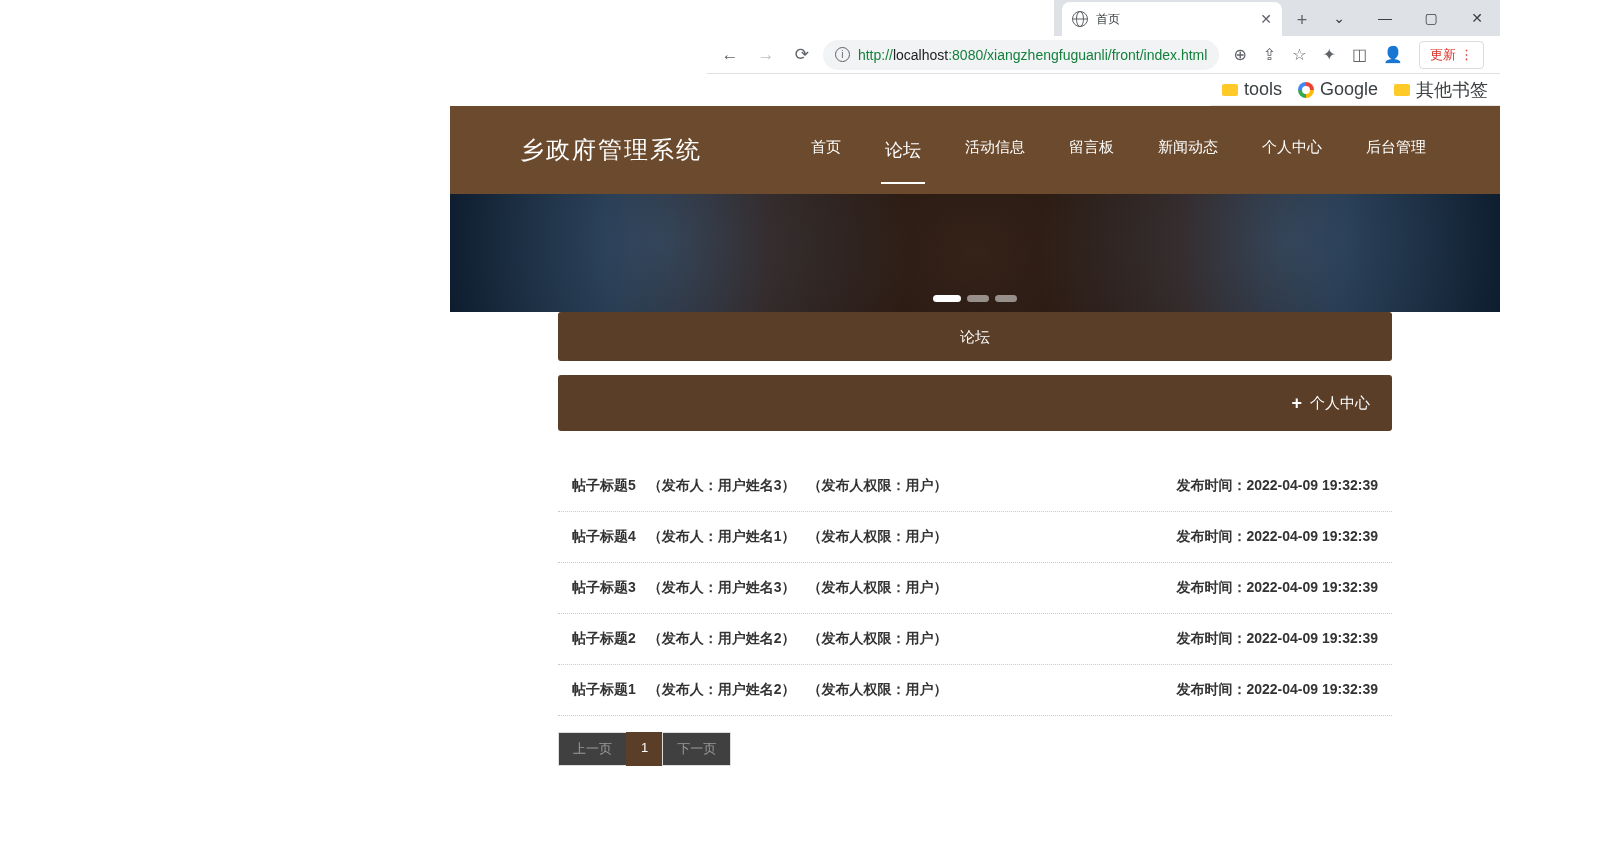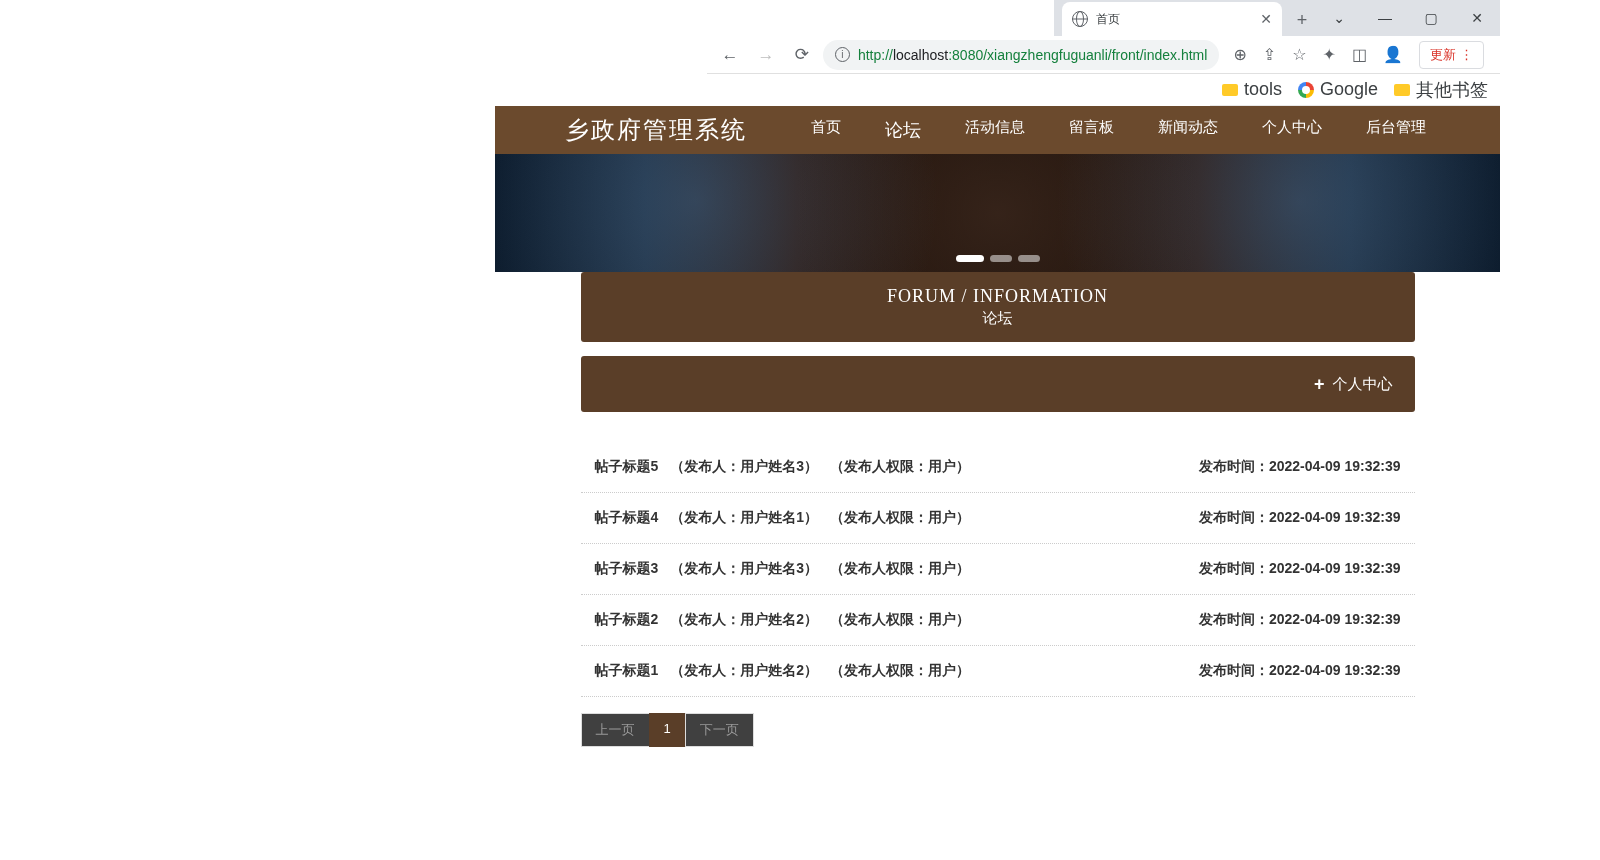--- a/index.html
+++ b/index.html
@@ -23,21 +23,21 @@
 .addr-right { display: flex; align-items: center; gap: 16px; padding: 0 8px; }
 .addr-icn { color: #5f6368; font-size: 16px; cursor: pointer; }
 .update-btn { border: 1px solid #dadce0; color: #d93025; padding: 4px 10px; border-radius: 4px; font-size: 13px; display: flex; align-items: center; gap: 4px; cursor:pointer;}
 .bookmarks { height: 32px; background: #fff; display: flex; align-items: center; padding: 0 12px; gap: 16px; font-size: 18px; color: #3c4043; border-bottom: 1px solid #e8e8e8; }
 .bm-item { display: flex; align-items: center; gap: 6px; cursor: pointer; }
 .bm-folder { width: 16px; height: 12px; background: #ffca28; border-radius: 2px; position: relative; }
 .bm-g { width:16px; height:16px; background: conic-gradient(#ea4335 0 90deg,#fbbc05 90deg 180deg,#34a853 180deg 270deg,#4285f4 270deg 360deg); border-radius:50%; position:relative;}
 .bm-g::after{content:"";position:absolute;inset:4px;background:#fff;border-radius:50%;}
 .bm-right { margin-left: auto; display:flex; align-items:center; gap:6px;}
 .page { flex: 1; overflow: auto; position: relative; }
-.header { background: #6b4a2d; height: 48px; display: flex; align-items: center; padding: 8px 70px; }
+.header { background: #6b4a2d; height: 88px; display: flex; align-items: center; padding: 8px 70px; gap: 45px; }
 .logo { color: #fff; font-size: 24px; font-weight: 500; letter-spacing: 2px; }
 .nav { display: flex; margin-left: 60px; gap: 36px; }
 .nav a { color: #fff; text-decoration: none; font-size: 15px; padding: 22px 4px; cursor:pointer; }
 .nav a.active { font-size: 18px; border-bottom: 2px solid #fff; padding-bottom: 20px; }
 .banner { height: 118px; background: linear-gradient(90deg,#0a1828 0%,#1a2838 15%,#2b1810 30%,#1a0f08 50%,#2b1810 70%,#1a2838 85%,#0a1828 100%); position: relative; overflow:hidden;}
 .banner::before{content:"";position:absolute;inset:0;background:radial-gradient(circle at 20% 40%,rgba(100,150,200,0.3) 0%,transparent 30%),radial-gradient(circle at 80% 40%,rgba(100,150,200,0.3) 0%,transparent 30%),radial-gradient(circle at 50% 50%,rgba(60,40,30,0.8) 0%,transparent 40%);}
 .dots { position: absolute; bottom: 10px; left: 50%; transform: translateX(-50%); display: flex; gap: 6px; }
 .dot { width: 22px; height: 7px; background: rgba(255,255,255,0.5); border-radius: 4px; }
 .dot.active { background: #fff; width: 28px; }
 .content { max-width: 834px; margin: 0 auto; padding-top: 0; }
@@ -134,21 +134,20 @@
     <div class="banner">
       <div class="dots">
         <div class="dot active"></div>
         <div class="dot"></div>
         <div class="dot"></div>
       </div>
     </div>
 
     <div class="content">
       <div class="section-head">
-        <div class="en">FORUM / INFORMATION</div>
         <div class="cn">论坛</div>
       </div>
       <div class="action-bar">
         <div class="post-btn">
           <span class="plus">+</span>
           <span>个人中心</span>
         </div>
       </div>
 
       <div class="list" id="list">

